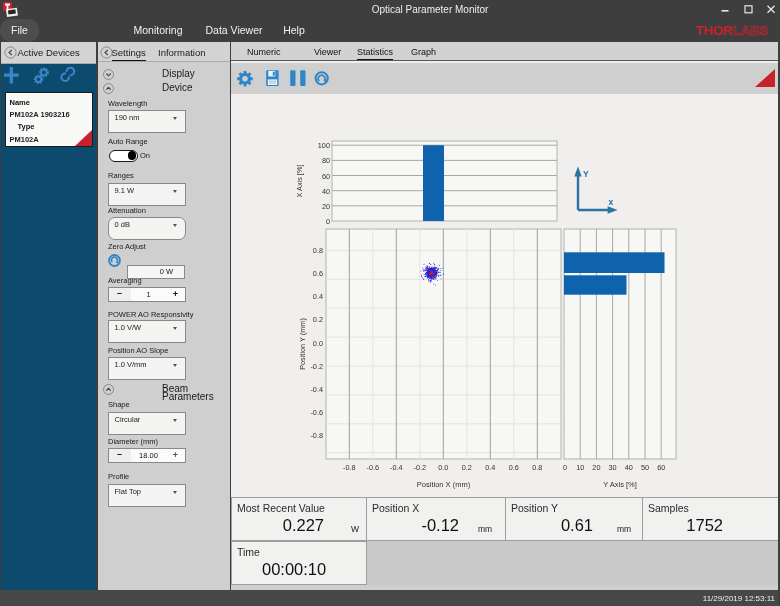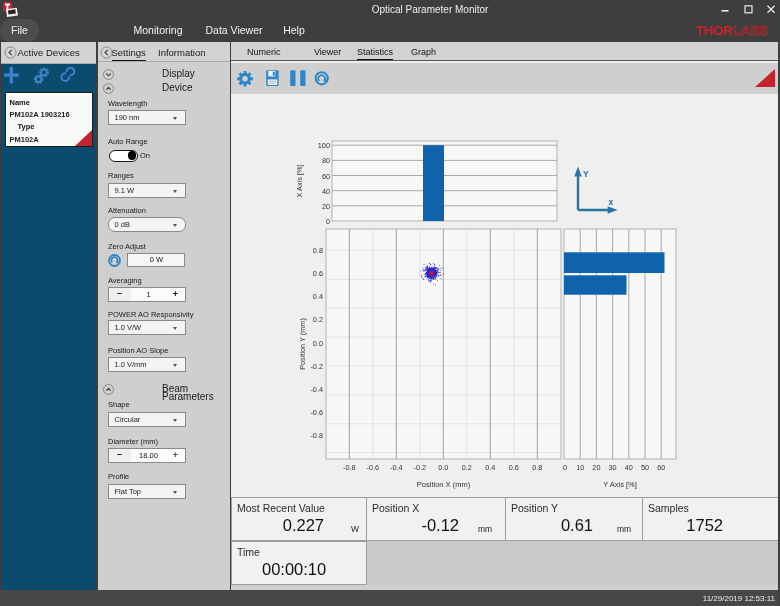--- a/index.html
+++ b/index.html
@@ -13,21 +13,21 @@
 #menubar { left:0; top:19px; width:780px; height:23px; background:#3e3e3e; }
 .menutab { position:absolute; top:0; height:23px; font-size:10.5px; line-height:23px; color:#f2f2f2; text-align:center;border-radius:11px; }
 
 #leftpanel { left:1px; top:42px; width:113px; height:548px; background:#0c4a6e; }
 #midpanel { left:97px; top:42px; width:133px; height:548px; background:#cfcfcf; }
 #mainarea { left:231px; top:42px; width:547px; height:548px; background:#f0efed; }
 .vsep { top:42px; height:548px; width:1.5px; background:#3e3e3e; }
 .phead { left:0; top:0; width:100%; height:22px; background:#d3d3d3; border-bottom:1px solid #ababab; font-size:9.5px; color:#1a1a1a; }
 
 .slabel { position:absolute; left:11px; font-size:7.5px; line-height:8px; color:#1a1a1a; white-space:nowrap; }
-.dd { position:absolute; left:10.5px; width:78px; height:15px; background:#f4f4f3; border:1px solid #898989; font-size:7.5px; color:#222; line-height:13px; padding-left:6px; }
+.dd { position:absolute; left:10.5px; width:78px; height:23px; background:#f4f4f3; border:1px solid #898989; font-size:7.5px; color:#222; line-height:13px; padding-left:6px; }
 .dd:after { content:""; position:absolute; right:8px; top:6px; border-left:2.5px solid transparent; border-right:2.5px solid transparent; border-top:3px solid #555; }
 .spin { position:absolute; left:10.5px; width:78px; height:15px; background:#fbfbfb; border:1px solid #898989; }
 .spin .m { position:absolute; left:0; top:0; width:22px; height:13px; background:#efefef; font-weight:bold; font-size:9px; text-align:center; line-height:11px; color:#111; }
 .spin .p { position:absolute; right:0; top:0; width:18px; height:13px; font-weight:bold; font-size:9px; text-align:center; line-height:13px; color:#111; }
 .spin .v { position:absolute; left:22px; right:18px; top:0; height:13px; font-size:7.5px; text-align:center; line-height:13px; color:#111; }
 .seclbl { position:absolute; font-size:10px; line-height:8px; color:#1a1a1a;padding-left:46px; }
 
 .cell { position:absolute; background:#f1f1f0; border:1px solid #9d9d9d; }
 .cl { position:absolute; left:5px; top:4px; font-size:10.5px; color:#2a2a2a; }
 .cv { position:absolute; top:18px; font-size:16.5px; color:#111; text-align:right; }
@@ -136,21 +136,21 @@
 
   <div class="slabel" style="top:165px;">Attenuation</div>
   <div class="dd" style="top:175px;border-radius:7px;">0 dB</div>
 
   <div class="slabel" style="top:201px;">Zero Adjust</div>
   <svg class="abs" style="left:11px;top:211.5px" width="13" height="13" viewBox="0 0 13 13">
     <circle cx="6.5" cy="6.5" r="5.5" fill="none" stroke="#2e86c8" stroke-width="1.8"></circle>
     <path d="M4.2 8.2 A3 3 0 1 1 8.9 7.9" fill="none" stroke="#2e86c8" stroke-width="1.5"></path>
     <path d="M10.2 6.4 L7.6 8.6 L10.4 9.7 Z" fill="#2e86c8"></path>
   </svg>
-  <div class="abs" style="left:30px;top:211px;width:58px;height:14px;background:#f6f6f5;border:1px solid #898989;font-size:7.5px;color:#111;text-align:right;line-height:12px;padding-right:21px;">0 W</div>
+  <div class="abs" style="left:30px;top:223px;width:58px;height:14px;background:#f6f6f5;border:1px solid #898989;font-size:7.5px;color:#111;text-align:right;line-height:12px;padding-right:11px;">0 W</div>
 
   <div class="slabel" style="top:235px;">Averaging</div>
   <div class="spin" style="top:245px;">
       <div class="m">–</div>
       <div class="v">1</div>
       <div class="p">+</div>
     </div>
 
   <div class="slabel" style="top:269px;">POWER AO Responsivity</div>
   <div class="dd" style="top:278px;">1.0 V/W</div>

